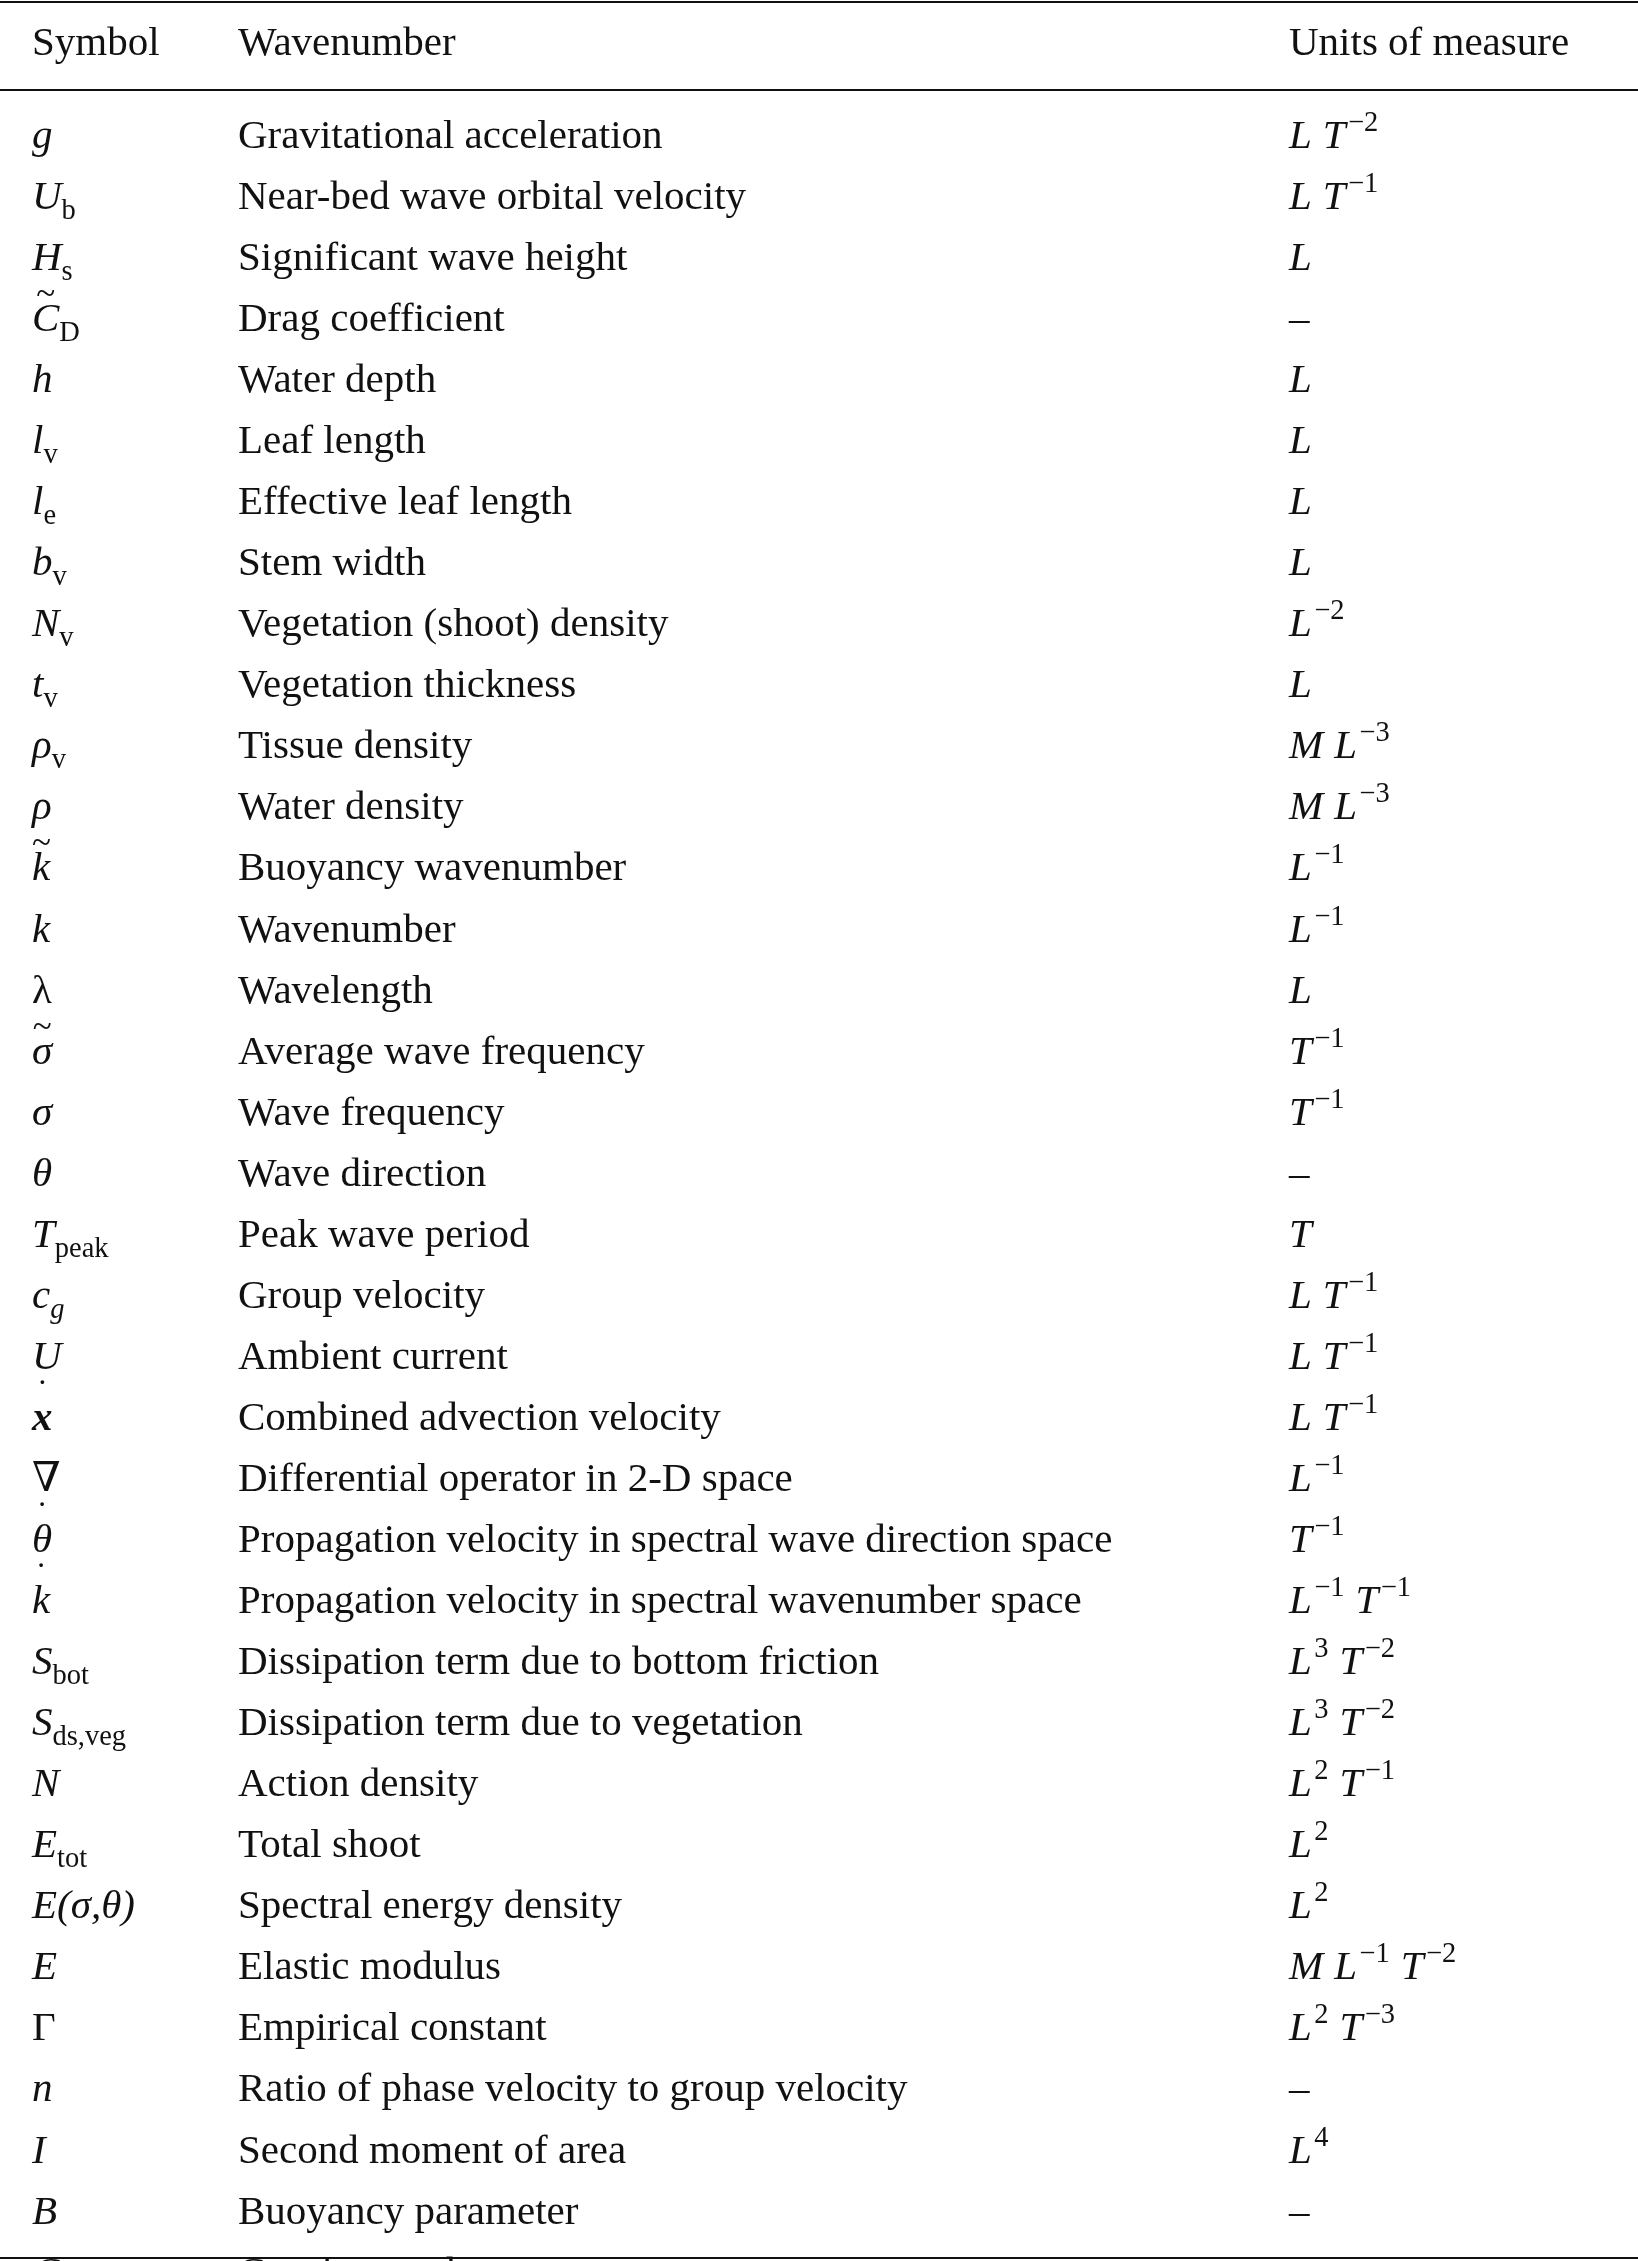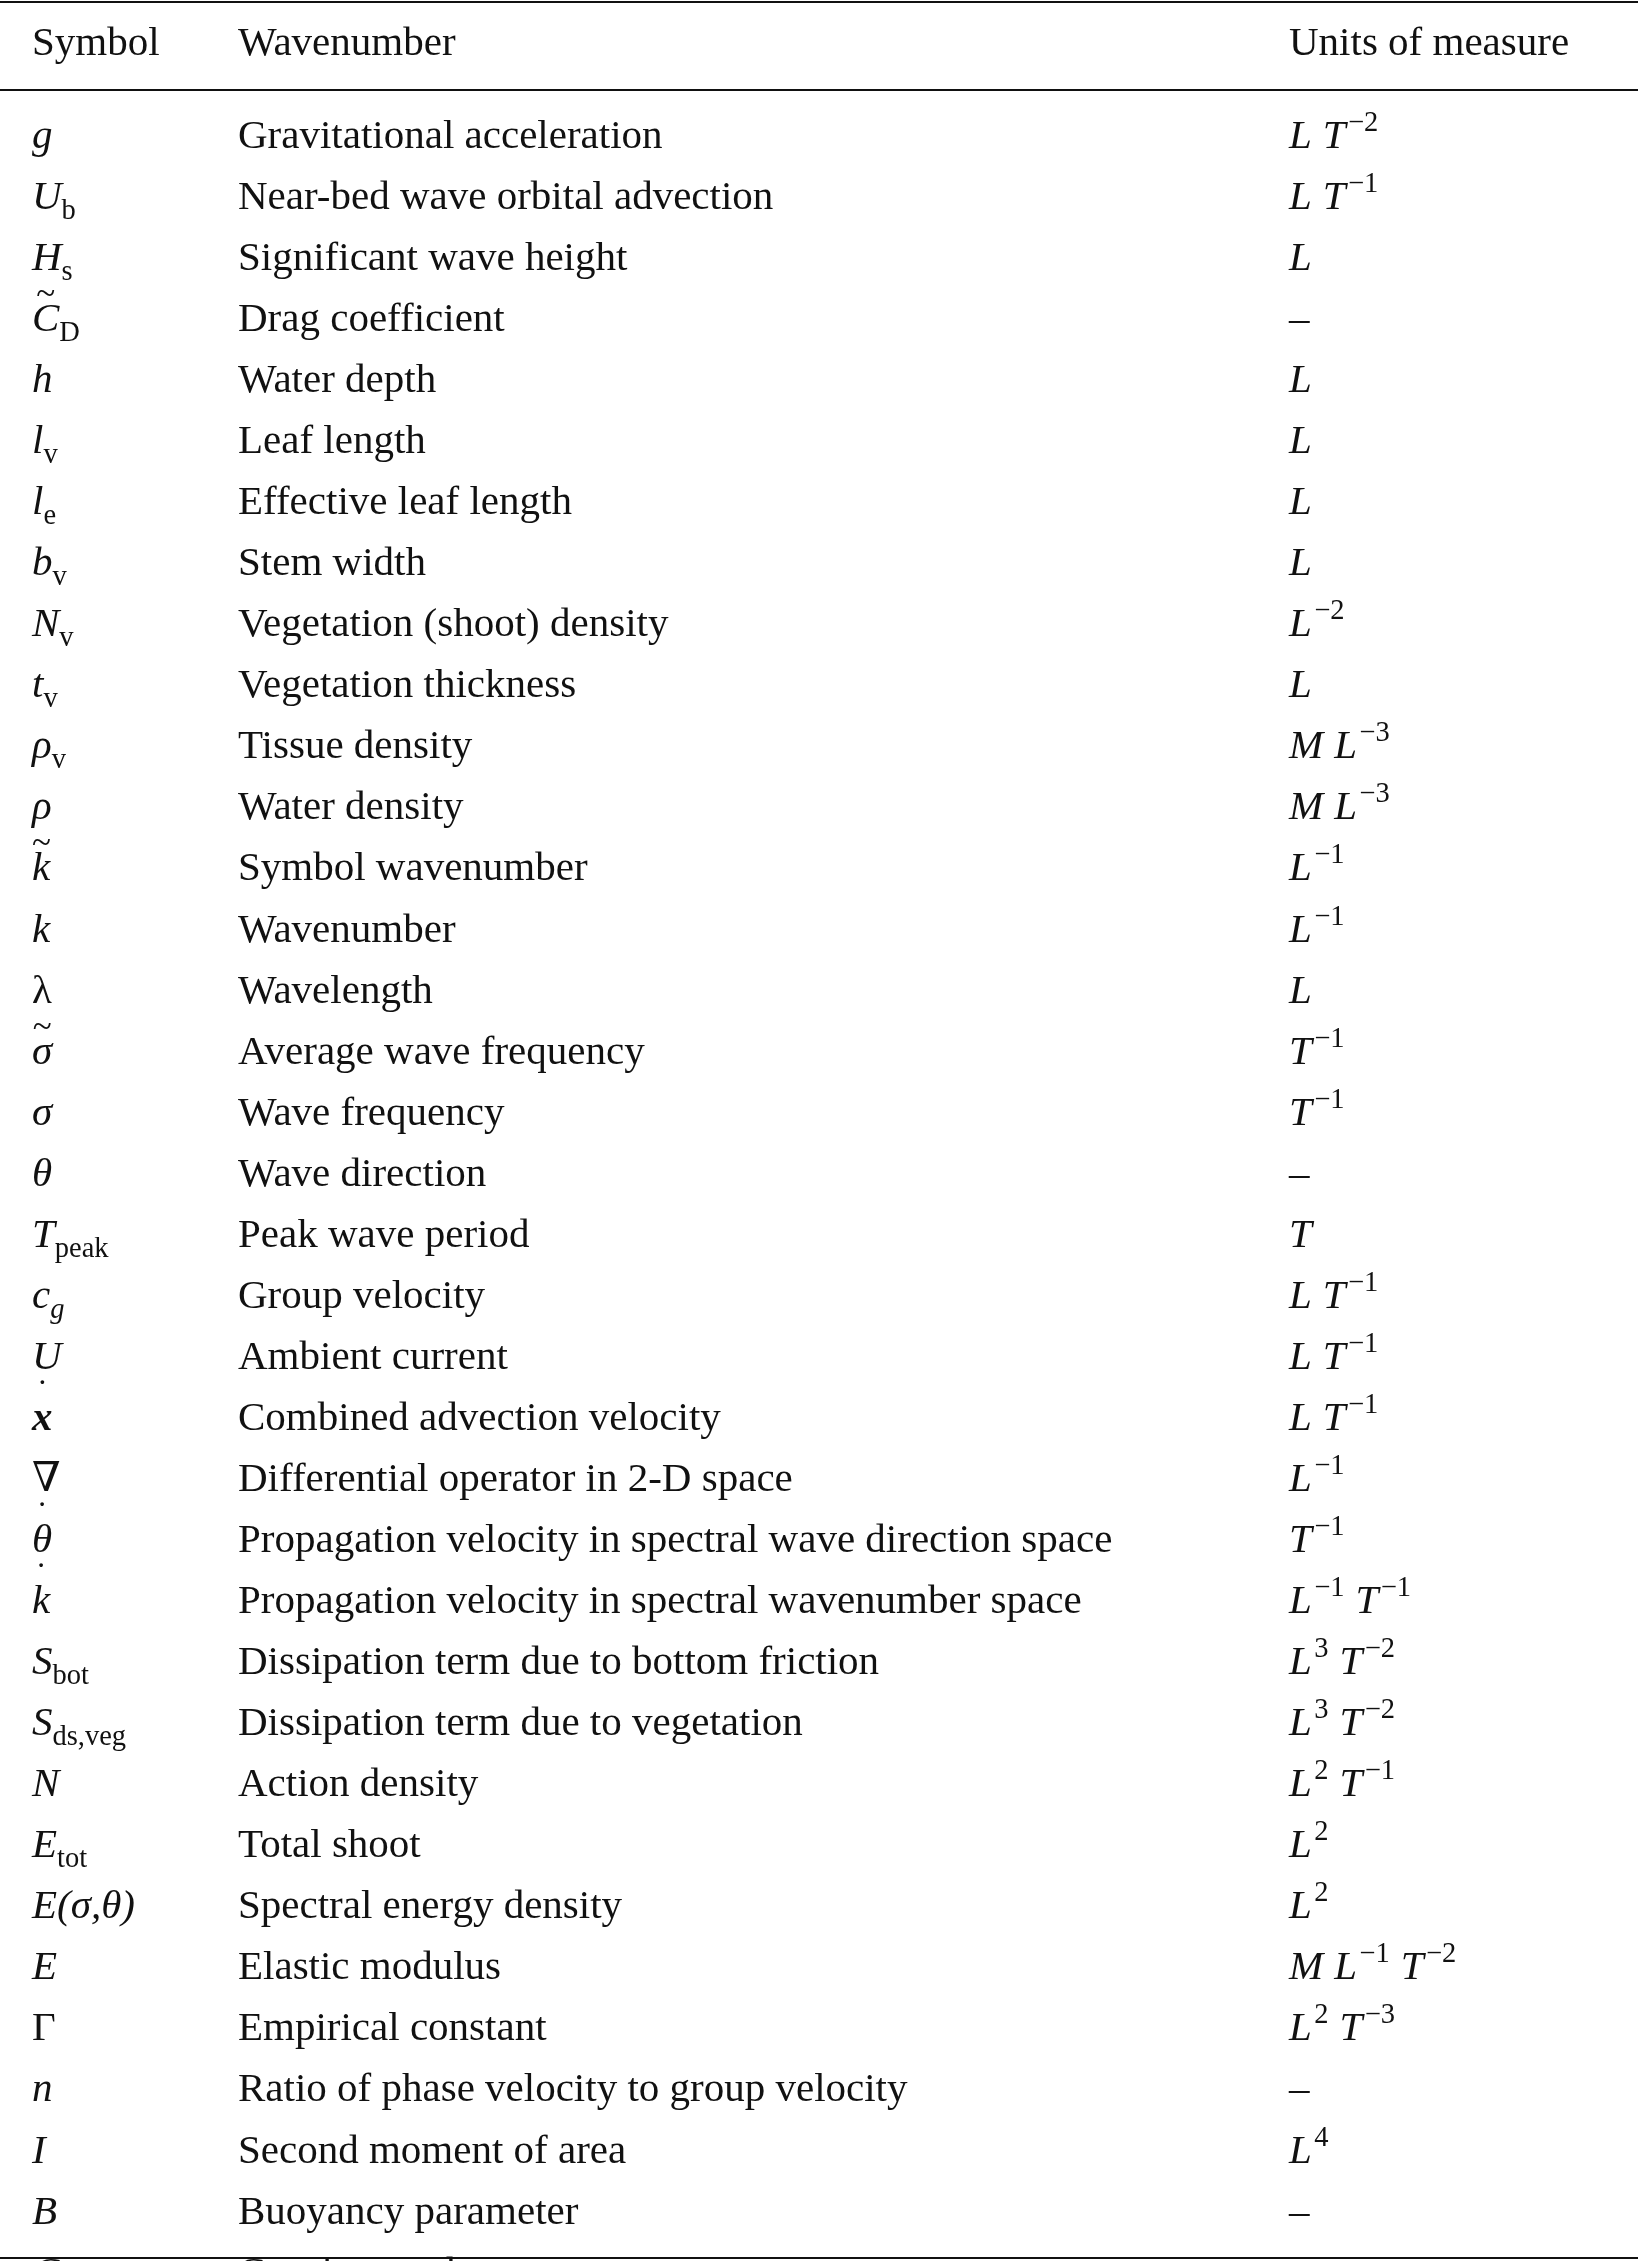--- a/index.html
+++ b/index.html
@@ -48,21 +48,21 @@
 <div class="rule mid"></div>
 
 <div id="rows">
     <div class="row" style="top: 104px;">
       <span class="cell c-sym sym"><span class="base">g</span></span>
       <span class="cell c-desc">Gravitational acceleration</span>
       <span class="cell c-unit unit"><span class="part"><span class="b">L</span></span><span class="part"><span class="b">T</span><sup>−2</sup></span></span>
     </div>
     <div class="row" style="top: 165px;">
       <span class="cell c-sym sym"><span class="base">U</span><sub>b</sub></span>
-      <span class="cell c-desc">Near-bed wave orbital advection</span>
+      <span class="cell c-desc">Near-bed wave orbital velocity</span>
       <span class="cell c-unit unit"><span class="part"><span class="b">L</span></span><span class="part"><span class="b">T</span><sup>−1</sup></span></span>
     </div>
     <div class="row" style="top: 226px;">
       <span class="cell c-sym sym"><span class="base">H</span><sub>s</sub></span>
       <span class="cell c-desc">Significant wave height</span>
       <span class="cell c-unit unit"><span class="part"><span class="b">L</span></span></span>
     </div>
     <div class="row" style="top: 287px;">
       <span class="cell c-sym sym"><span class="acc"><span class="base">C</span><span class="mark">~</span></span><sub>D</sub></span>
       <span class="cell c-desc">Drag coefficient</span>
@@ -103,21 +103,21 @@
       <span class="cell c-desc">Tissue density</span>
       <span class="cell c-unit unit"><span class="part"><span class="b">M</span></span><span class="part"><span class="b">L</span><sup>−3</sup></span></span>
     </div>
     <div class="row" style="top: 775px;">
       <span class="cell c-sym sym"><span class="base">ρ</span></span>
       <span class="cell c-desc">Water density</span>
       <span class="cell c-unit unit"><span class="part"><span class="b">M</span></span><span class="part"><span class="b">L</span><sup>−3</sup></span></span>
     </div>
     <div class="row" style="top: 836px;">
       <span class="cell c-sym sym"><span class="acc"><span class="base">k</span><span class="mark">~</span></span></span>
-      <span class="cell c-desc">Symbol wavenumber</span>
+      <span class="cell c-desc">Buoyancy wavenumber</span>
       <span class="cell c-unit unit"><span class="part"><span class="b">L</span><sup>−1</sup></span></span>
     </div>
     <div class="row" style="top: 898px;">
       <span class="cell c-sym sym"><span class="base">k</span></span>
       <span class="cell c-desc">Wavenumber</span>
       <span class="cell c-unit unit"><span class="part"><span class="b">L</span><sup>−1</sup></span></span>
     </div>
     <div class="row" style="top: 959px;">
       <span class="cell c-sym sym"><span class="base upright">λ</span></span>
       <span class="cell c-desc">Wavelength</span>

